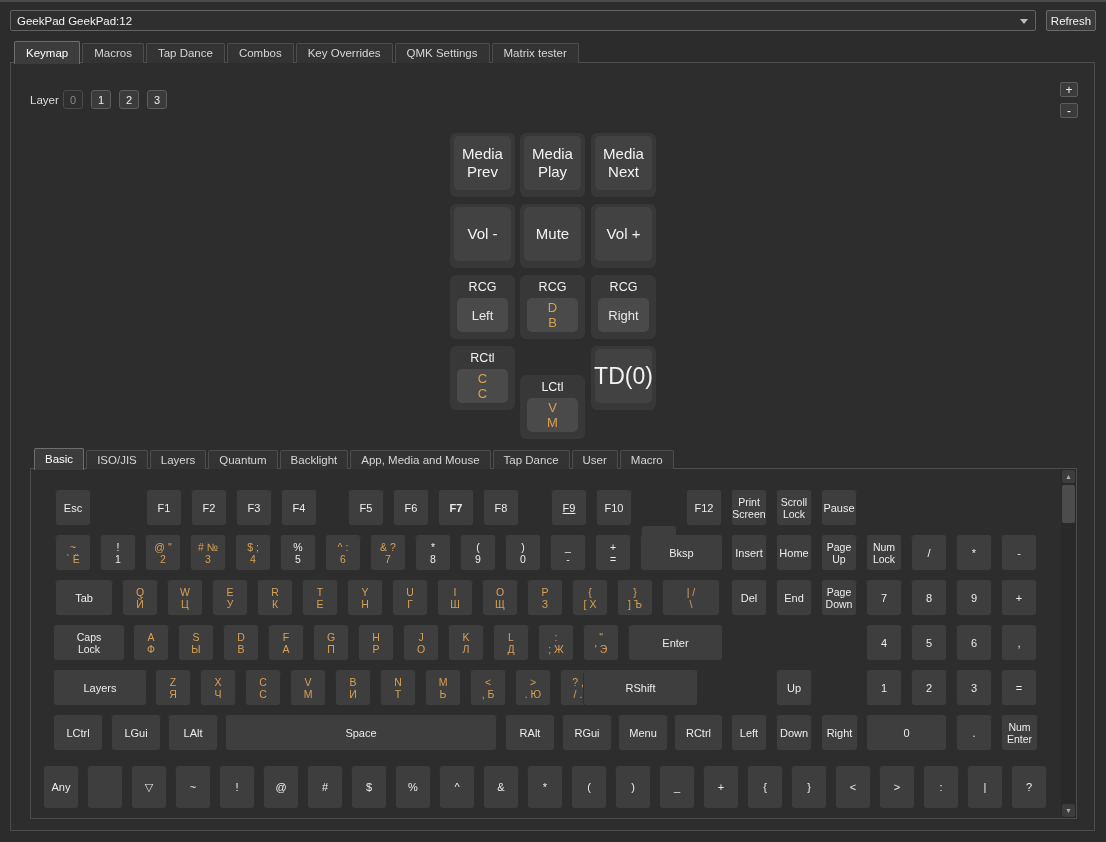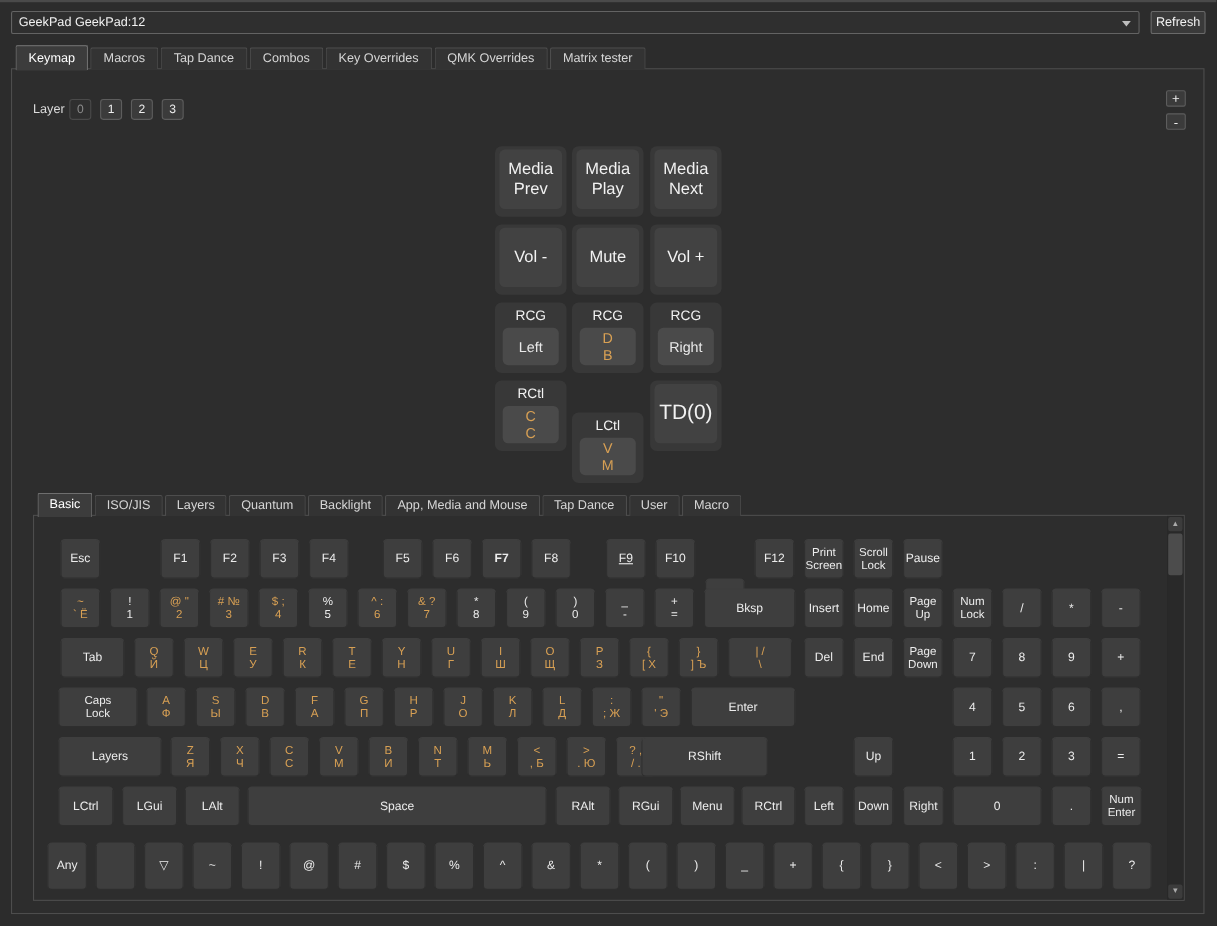--- a/index.html
+++ b/index.html
@@ -45,21 +45,21 @@
   .zoom-btn{position:absolute;left:1060px;width:18px;height:15px;box-sizing:border-box;background:#3b3b3b;
     border:1px solid #5d5d5d;border-radius:2px;display:flex;align-items:center;justify-content:center;
     font-size:12px;line-height:1;color:#eeeeee;z-index:4;cursor:pointer;}
   #zoom-in{top:82px;} #zoom-out{top:103px;}
 
   
   .kmkey{position:absolute;width:65px;height:64px;background:#383838;border-radius:6px;z-index:4;cursor:pointer;}
   .kmkey .surface{position:absolute;left:4px;right:4px;top:3px;bottom:7px;background:#424242;border-radius:5px;
     display:flex;flex-direction:column;align-items:center;justify-content:center;
     color:#f2f2f2;font-size:15px;line-height:18px;text-align:center;}
-  .kmkey .surface.big{font-size:19px;}
+  .kmkey .surface.big{font-size:23px;}
   .kmkey .mod{position:absolute;left:0;right:0;top:5px;text-align:center;font-size:12.5px;color:#f2f2f2;}
   .kmkey .sub{position:absolute;left:7px;right:7px;top:23px;bottom:7px;background:#4a4a4a;border-radius:5px;
     display:flex;flex-direction:column;align-items:center;justify-content:center;font-size:13px;line-height:15px;}
 
   
   .pkey{position:absolute;box-sizing:border-box;background:#3e3e3e;border-radius:4px;
     box-shadow:inset 0 1px 0 rgba(255,255,255,0.08), inset 0 0 0 1px rgba(0,0,0,0.25);
     display:flex;flex-direction:column;align-items:center;justify-content:center;
     font-size:11px;line-height:13px;color:#ececec;text-align:center;z-index:3;cursor:pointer;}
   .pkey.two{font-size:10.5px;line-height:12.5px;}
@@ -82,21 +82,21 @@
 </div>
 <div class="refresh-btn">Refresh</div>
 
 <div class="main-pane"></div>
 <div class="tabbar" id="main-tabs">
     <div class="tab active">Keymap</div>
     <div class="tab">Macros</div>
     <div class="tab">Tap Dance</div>
     <div class="tab">Combos</div>
     <div class="tab">Key Overrides</div>
-    <div class="tab">QMK Overrides</div>
+    <div class="tab">QMK Settings</div>
     <div class="tab">Matrix tester</div>
   </div>
 
 <div class="layer-label">Layer</div>
 <div id="layer-buttons">
     <div class="layer-btn active">0</div>
     <div class="layer-btn">1</div>
     <div class="layer-btn">2</div>
     <div class="layer-btn">3</div>
   </div>

